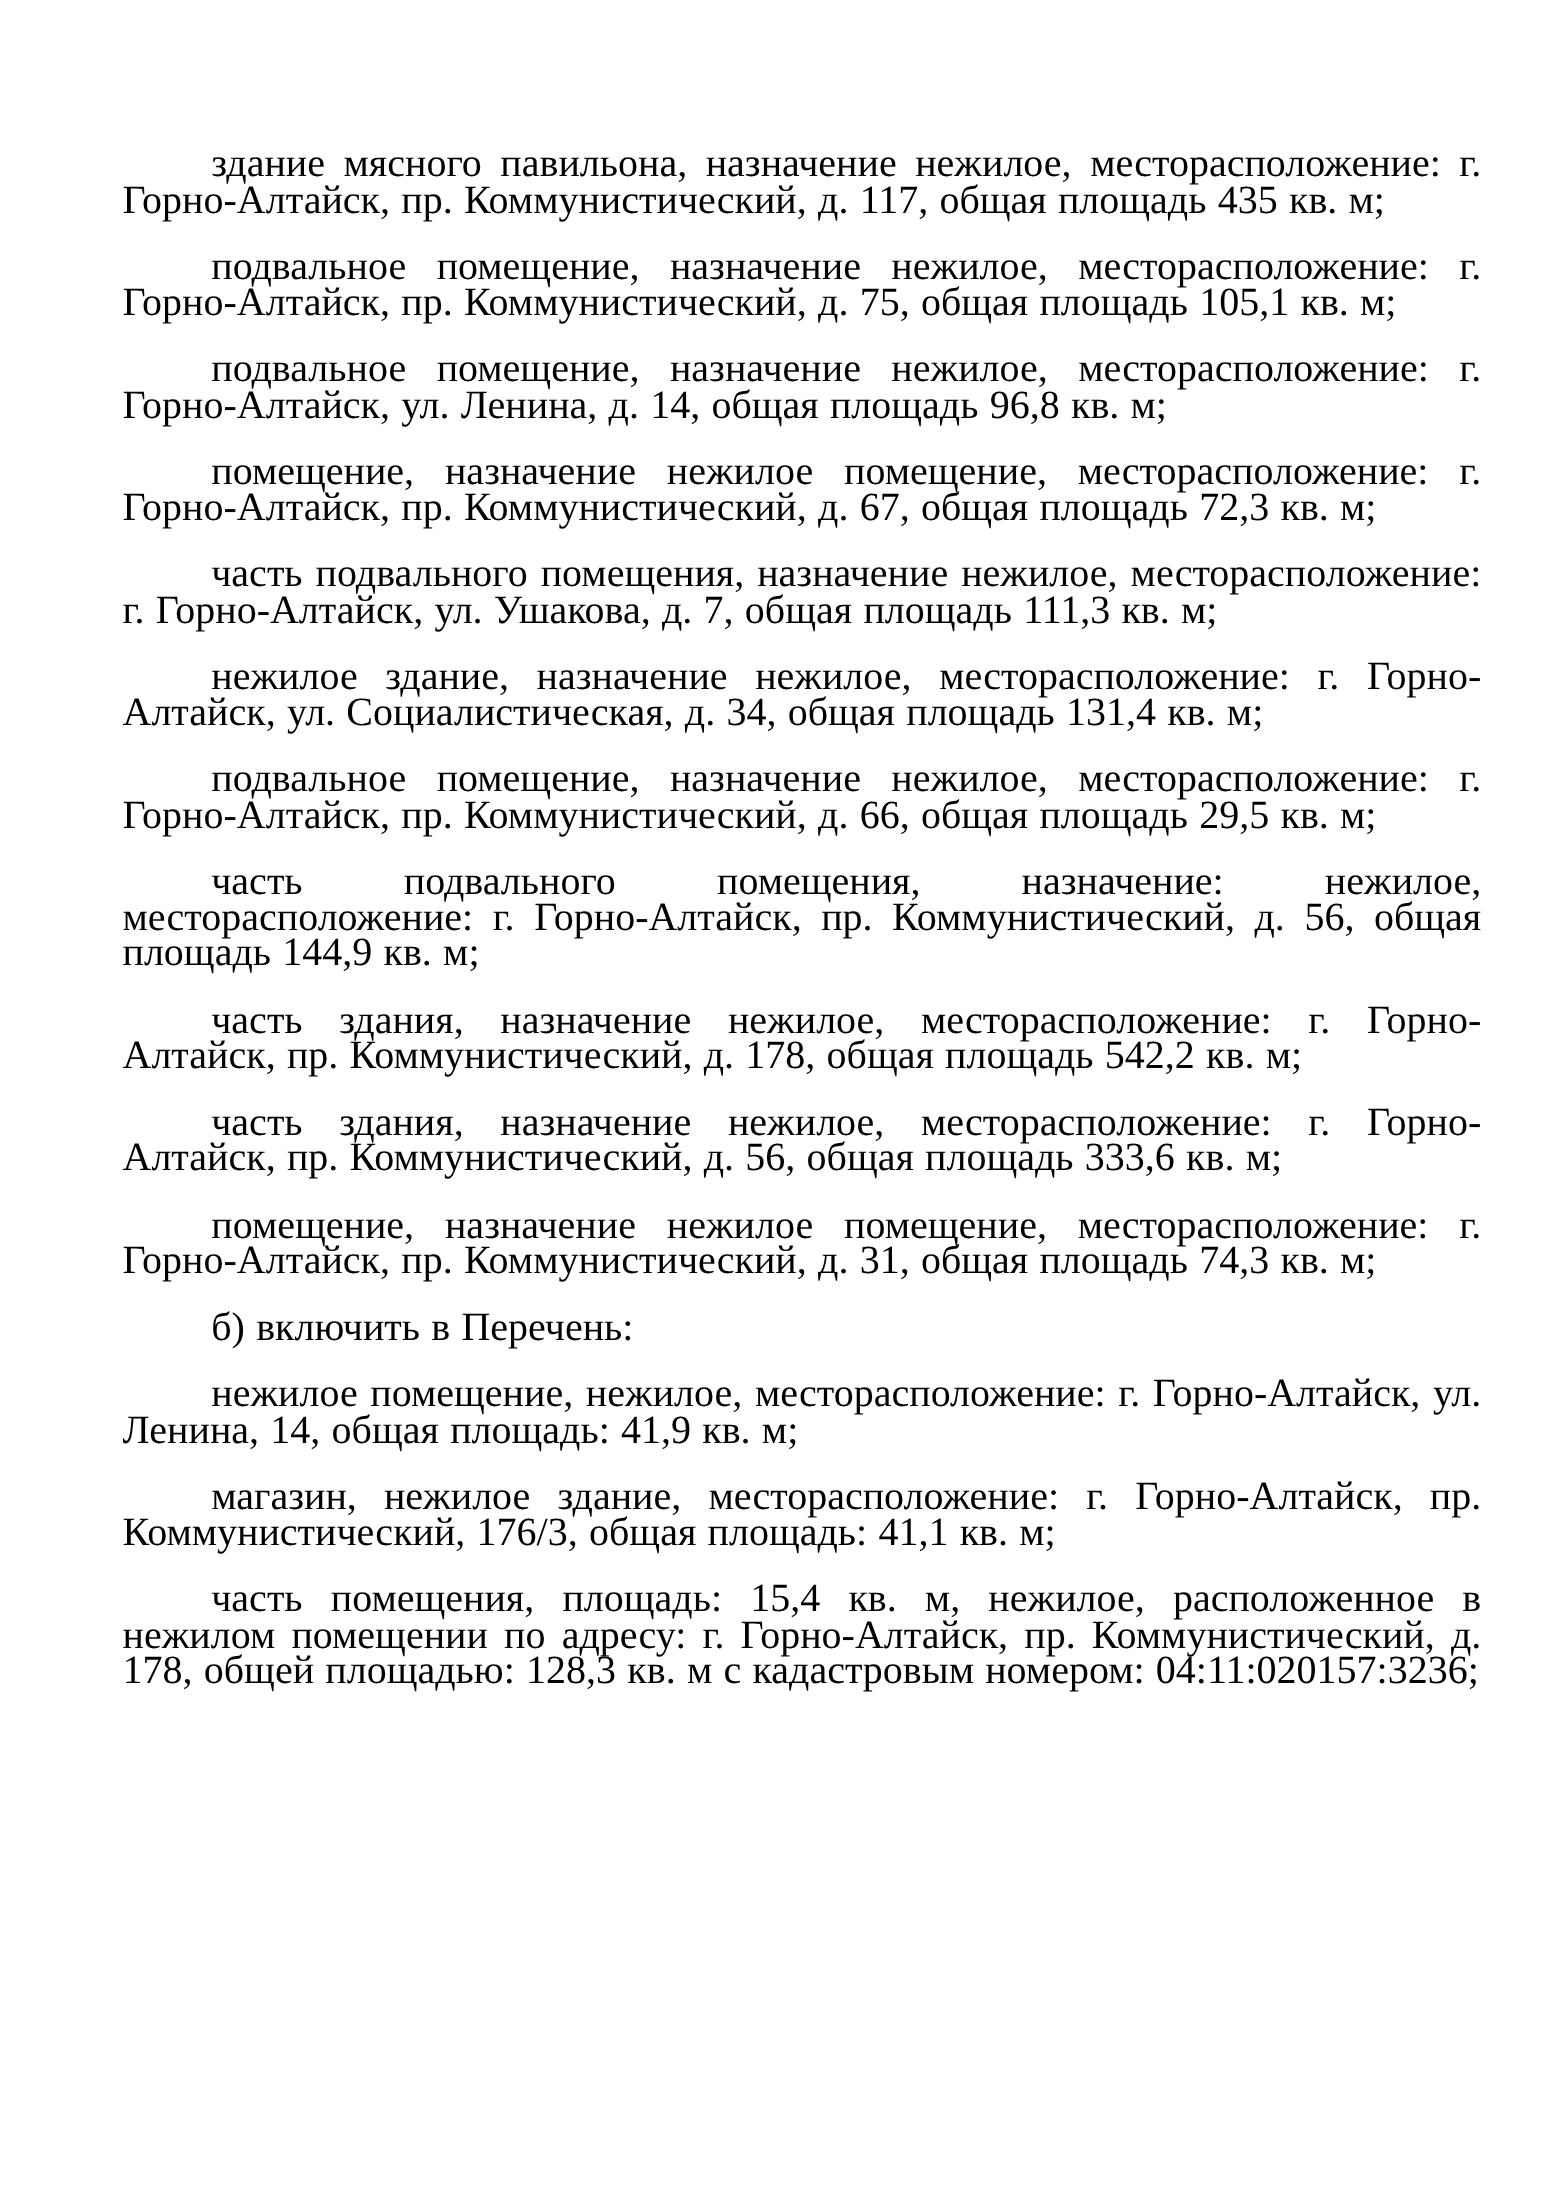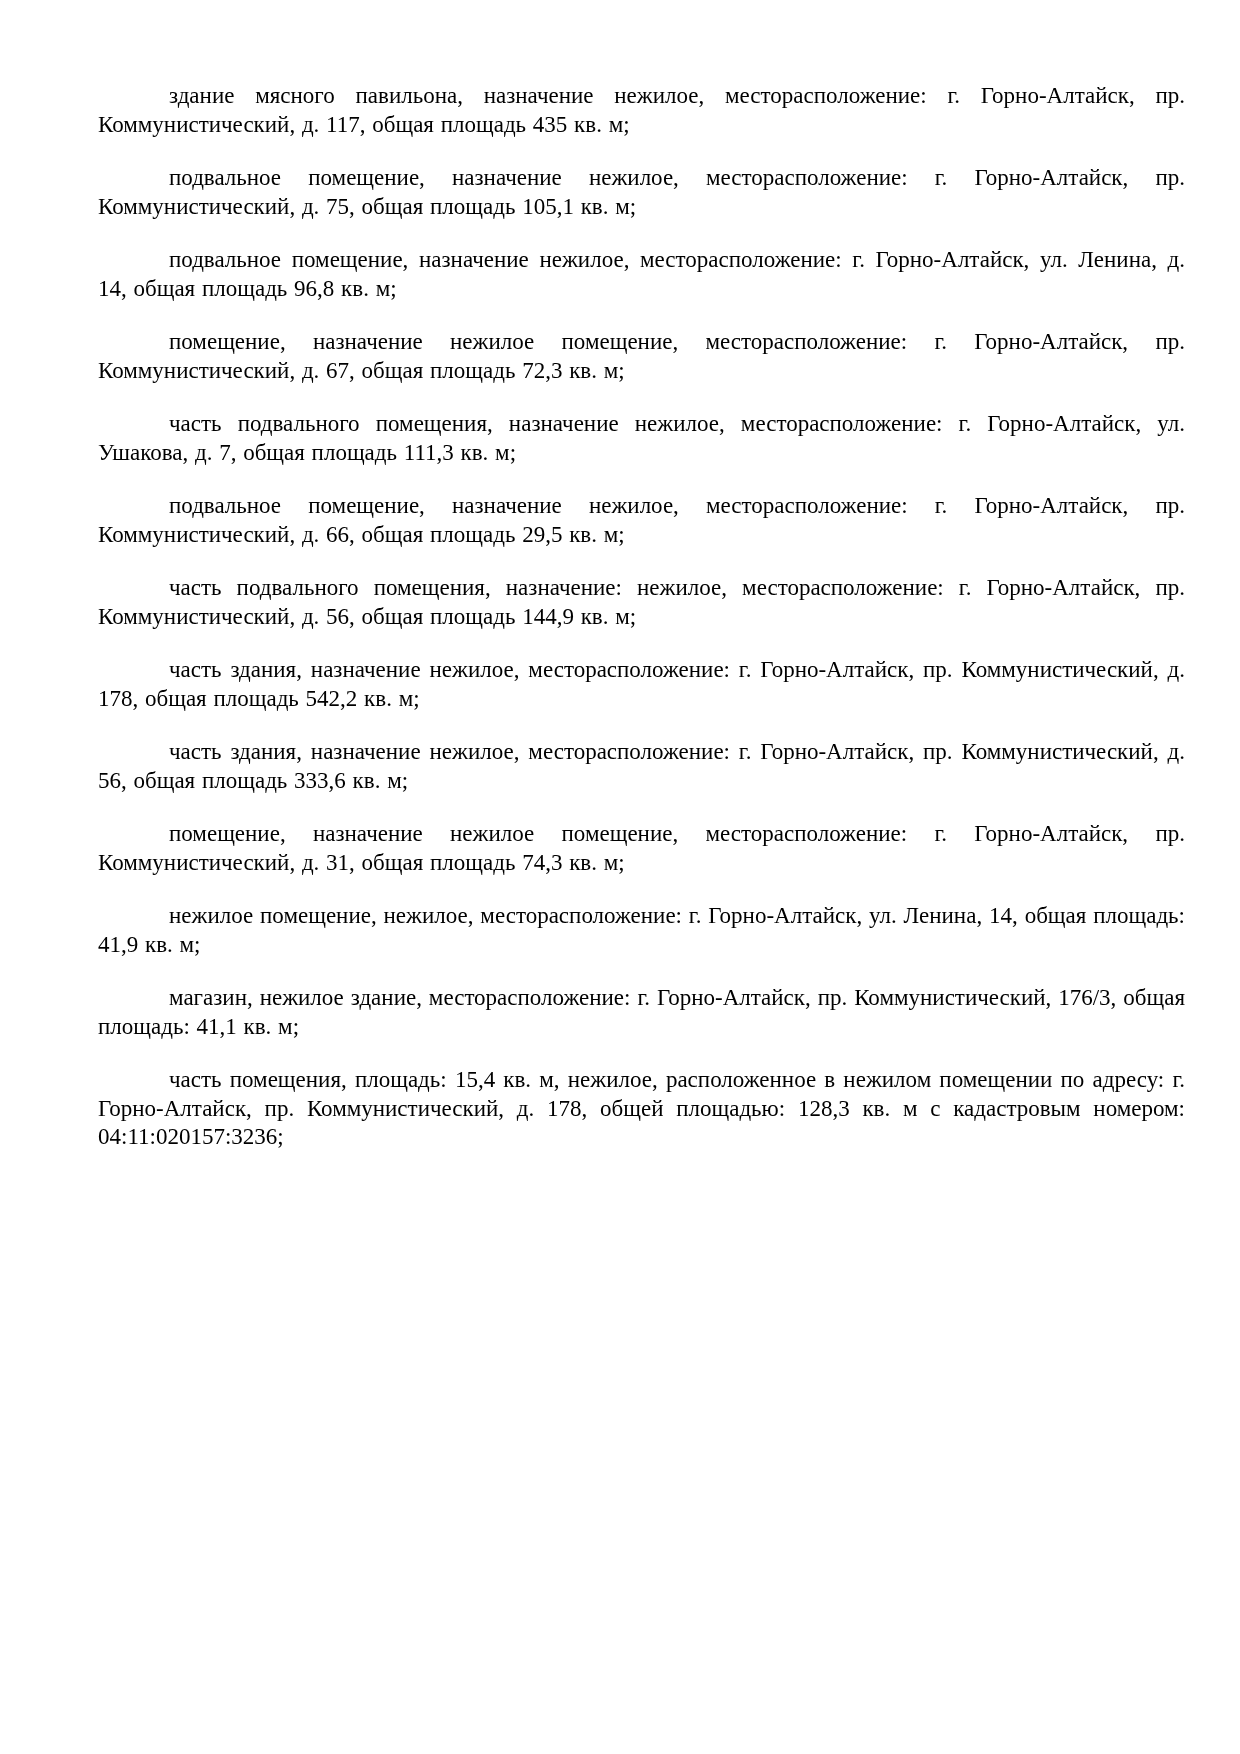--- a/index.html
+++ b/index.html
@@ -7,43 +7,45 @@
     padding: 0;
     background: #ffffff;
   }
   .page {
     position: relative;
     box-sizing: border-box;
     width: 1240px;
     height: 1754px;
     background: #ffffff;
     color: #000000;
-    padding: 82px 55px 0 98px;
+    padding: 116px 55px 0 98px;
     font-family: "Liberation Serif", "DejaVu Serif", serif;
-    font-size: 23px;
+    font-size: 32px;
     line-height: 28.5px;
     overflow: hidden;
   }
   .page p {
     margin: 0 0 25px 0;
     text-align: justify;
     text-indent: 71px;
     word-spacing: 1px;
   }
 </style>
 </head>
 <body>
 
 <main class="page">
   <p>здание мясного павильона, назначение нежилое, месторасположение: г. Горно-Алтайск, пр. Коммунистический, д. 117, общая площадь 435 кв. м;</p>
   <p>подвальное помещение, назначение нежилое, месторасположение: г. Горно-Алтайск, пр. Коммунистический, д. 75, общая площадь 105,1 кв. м;</p>
   <p>подвальное помещение, назначение нежилое, месторасположение: г. Горно-Алтайск, ул. Ленина, д. 14, общая площадь 96,8 кв. м;</p>
   <p>помещение, назначение нежилое помещение, месторасположение: г. Горно-Алтайск, пр. Коммунистический, д. 67, общая площадь 72,3 кв. м;</p>
   <p>часть подвального помещения, назначение нежилое, месторасположение: г. Горно-Алтайск, ул. Ушакова, д. 7, общая площадь 111,3 кв. м;</p>
+  <p>нежилое здание, назначение нежилое, месторасположение: г. Горно-Алтайск, ул. Социалистическая, д. 34, общая площадь 131,4 кв. м;</p>
   <p>подвальное помещение, назначение нежилое, месторасположение: г. Горно-Алтайск, пр. Коммунистический, д. 66, общая площадь 29,5 кв. м;</p>
   <p>часть подвального помещения, назначение: нежилое, месторасположение: г. Горно-Алтайск, пр. Коммунистический, д. 56, общая площадь 144,9 кв. м;</p>
   <p>часть здания, назначение нежилое, месторасположение: г. Горно-Алтайск, пр. Коммунистический, д. 178, общая площадь 542,2 кв. м;</p>
   <p>часть здания, назначение нежилое, месторасположение: г. Горно-Алтайск, пр. Коммунистический, д. 56, общая площадь 333,6 кв. м;</p>
   <p>помещение, назначение нежилое помещение, месторасположение: г. Горно-Алтайск, пр. Коммунистический, д. 31, общая площадь 74,3 кв. м;</p>
+  <p>б) включить в Перечень:</p>
   <p>нежилое помещение, нежилое, месторасположение: г. Горно-Алтайск, ул. Ленина, 14, общая площадь: 41,9 кв. м;</p>
   <p>магазин, нежилое здание, месторасположение: г. Горно-Алтайск, пр. Коммунистический, 176/3, общая площадь: 41,1 кв. м;</p>
   <p>часть помещения, площадь: 15,4 кв. м, нежилое, расположенное в нежилом помещении по адресу: г. Горно-Алтайск, пр. Коммунистический, д. 178, общей площадью: 128,3 кв. м с кадастровым номером: 04:11:020157:3236;</p>
 </main>
 
 </body></html>

